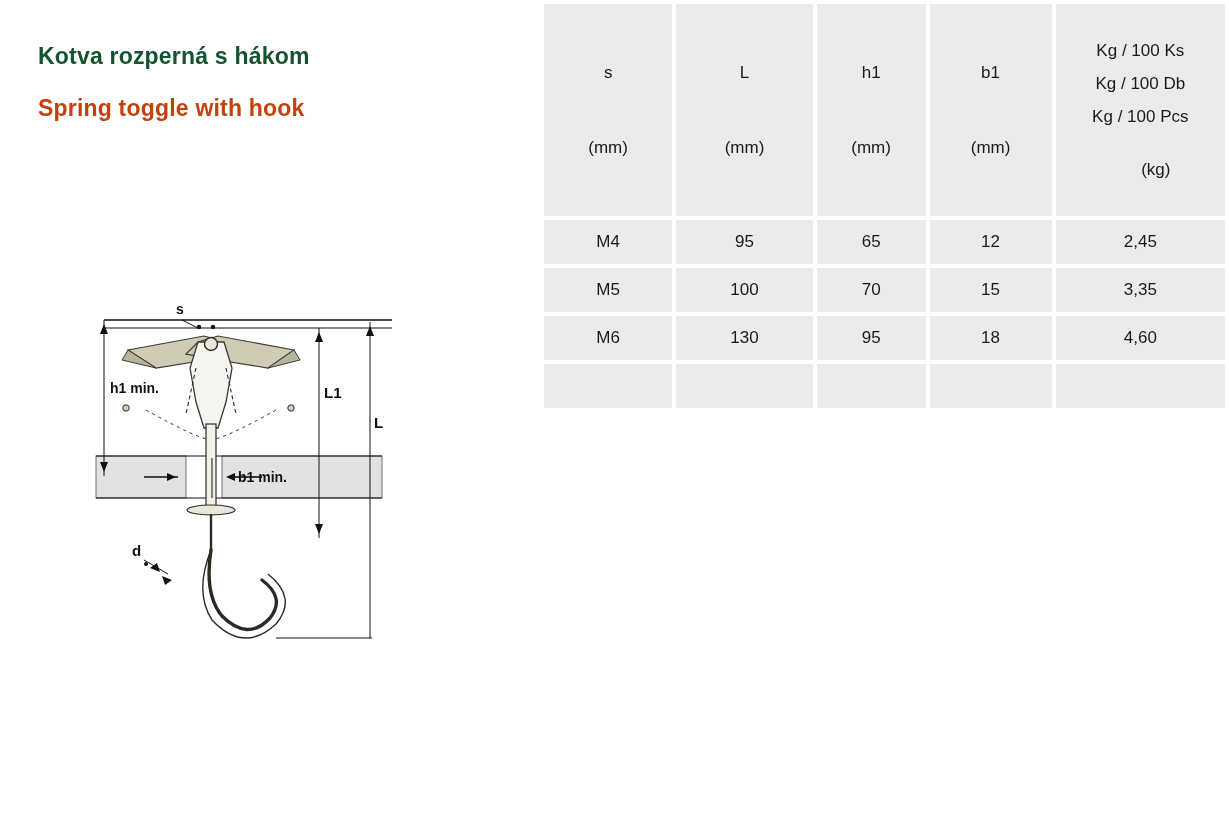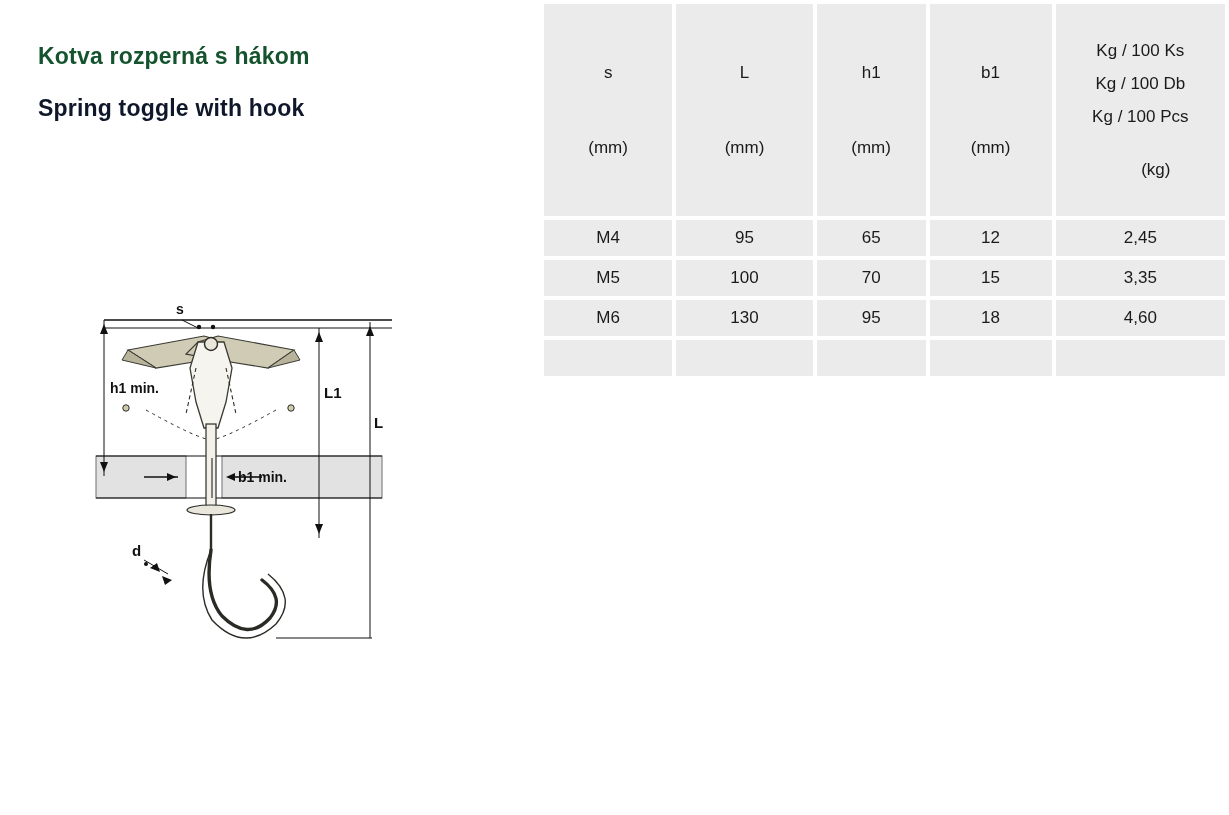--- a/index.html
+++ b/index.html
@@ -89,21 +89,21 @@
     font-size: 17px;
     color: #1a1a1a;
     font-weight: normal;
     padding: 0;
   }
   table.spec thead th {
     height: 212px;
     background: #ebebeb;
   }
   table.spec tbody td {
-    height: 36px;
+    height: 44px;
     background: #ebebeb;
   }
   .hdr-stack {
     display: flex;
     flex-direction: column;
     justify-content: center;
     align-items: center;
     height: 212px;
     line-height: 33px;
   }
@@ -136,21 +136,21 @@
 </style>
 </head>
 <body>
 
 <div id="page">
 
   <div class="left-pane">
 
     <div class="titles">
       <div class="title-line">Kotva rozperná s hákom</div>
-      <div class="title-line muted" style="color: #0f172a;">Spring toggle with hook</div>
+      <div class="title-line muted" style="color: #c2410c;">Spring toggle with hook</div>
     </div>
 
     <div class="drawing">
       <svg width="330" height="370" viewBox="0 0 330 370">
 
         <line x1="18" y1="22" x2="306" y2="22" stroke="#111" stroke-width="1.6"></line>
         <line x1="18" y1="30" x2="306" y2="30" stroke="#111" stroke-width="1"></line>
 
         <path d="M42 52 L118 38 L140 44 L152 56 L120 62 L70 70 Z" fill="#cfcbb4" stroke="#3a3a32" stroke-width="1.2"></path>
         <path d="M208 52 L132 38 L112 44 L100 56 L132 62 L182 70 Z" fill="#cfcbb4" stroke="#3a3a32" stroke-width="1.2"></path>

